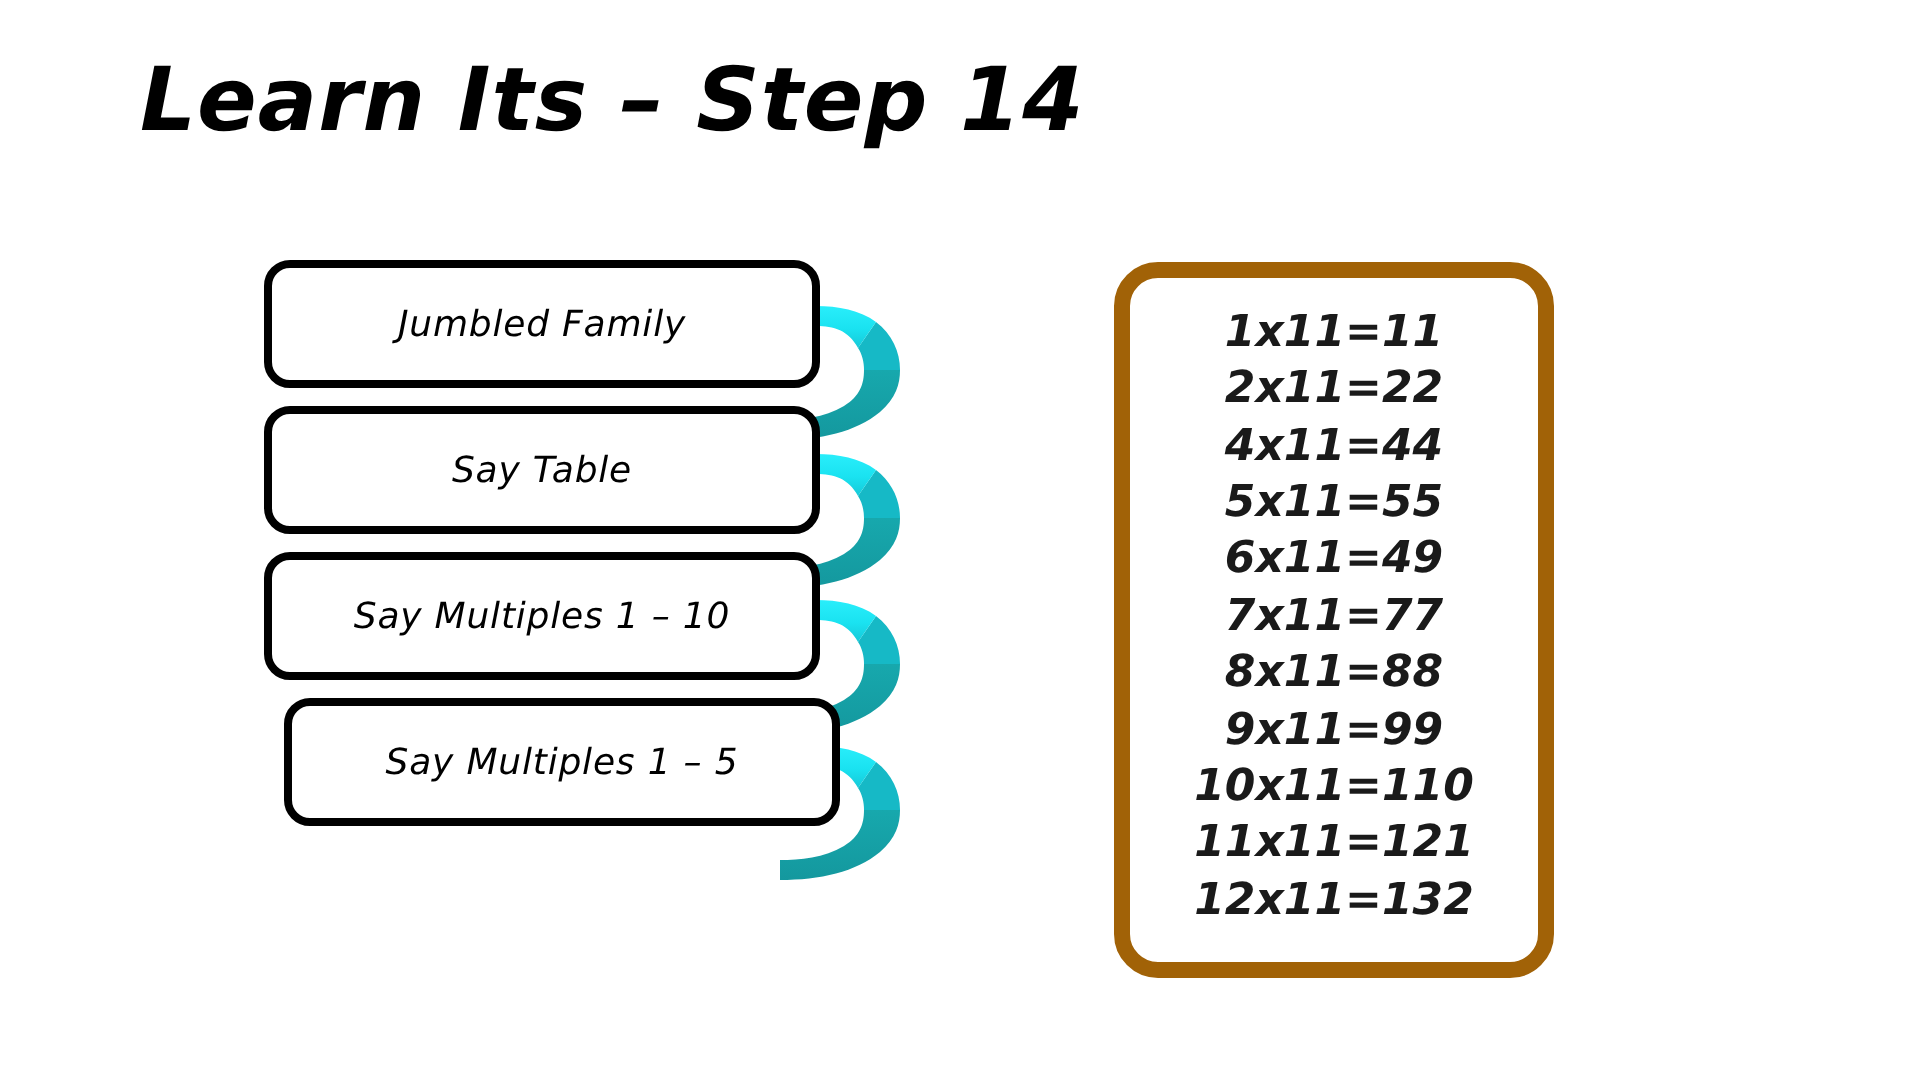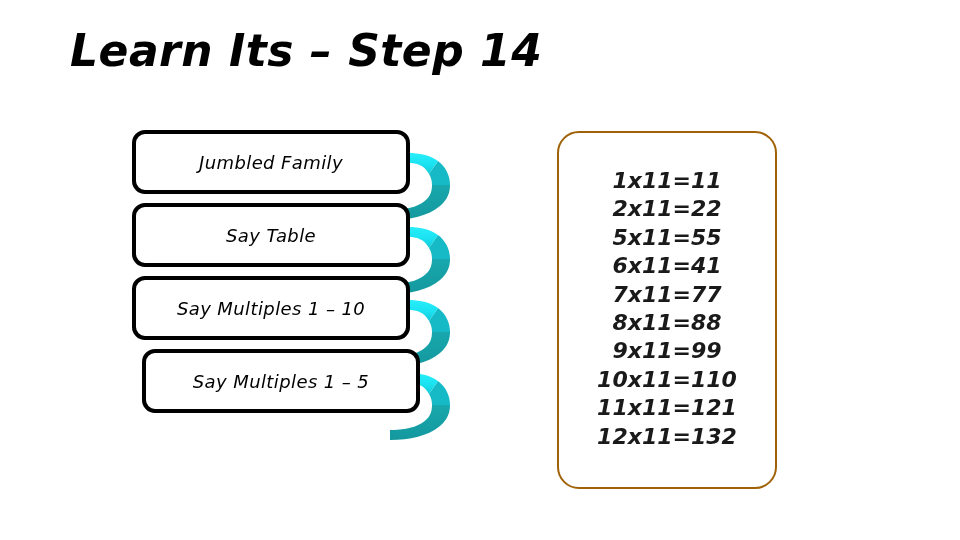--- a/index.html
+++ b/index.html
@@ -78,21 +78,21 @@
   }
 
   
   #times-table-panel {
     position: absolute;
     left: 557px;
     top: 131px;
     width: 220px;
     height: 358px;
     box-sizing: border-box;
-    border: 2px solid #a16207;
+    border: 8px solid #a16207;
     border-radius: 22px;
     background: #ffffff;
     display: flex;
     flex-direction: column;
     align-items: center;
     justify-content: center;
     padding: 4px 0 6px 0;
   }
   .table-row {
     font-family: "DejaVu Sans", sans-serif;
@@ -173,22 +173,23 @@
 
     <div class="step-box">
       <span class="step-label">Say Multiples 1 – 5</span>
     </div>
 
   </div>
 
   <div id="times-table-panel">
     <div class="table-row">1x11=11</div>
     <div class="table-row">2x11=22</div>
+    <div class="table-row">4x11=44</div>
     <div class="table-row">5x11=55</div>
-    <div class="table-row">6x11=41</div>
+    <div class="table-row">6x11=49</div>
     <div class="table-row">7x11=77</div>
     <div class="table-row">8x11=88</div>
     <div class="table-row">9x11=99</div>
     <div class="table-row">10x11=110</div>
     <div class="table-row">11x11=121</div>
     <div class="table-row">12x11=132</div>
   </div>
 
 </div>
 

